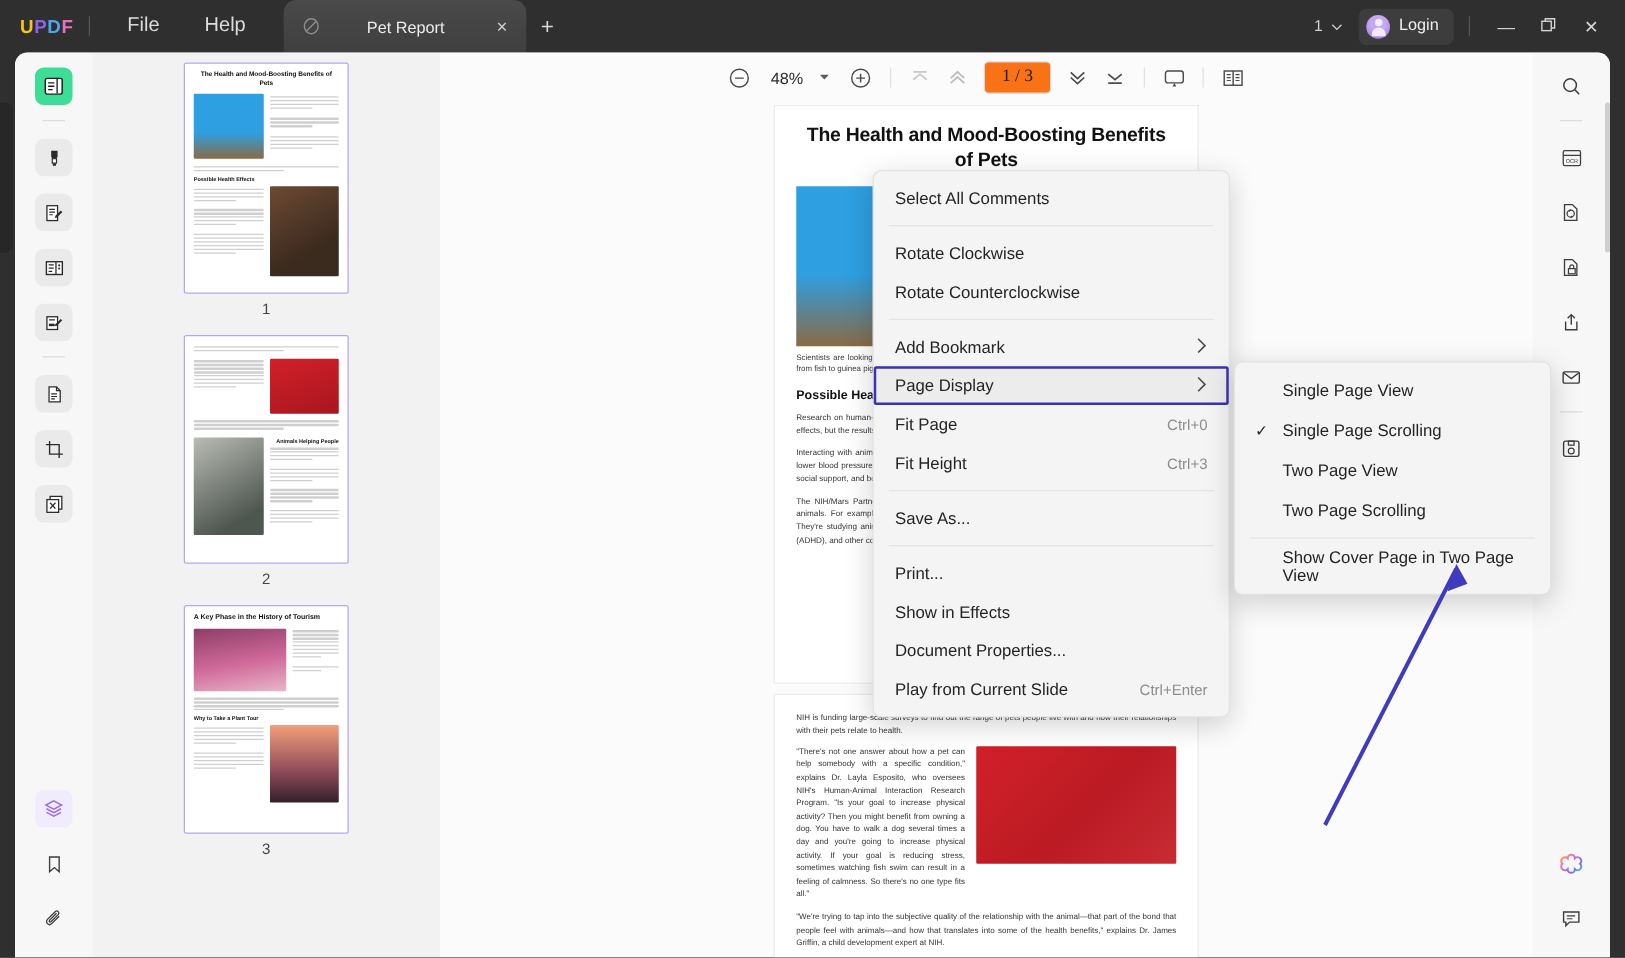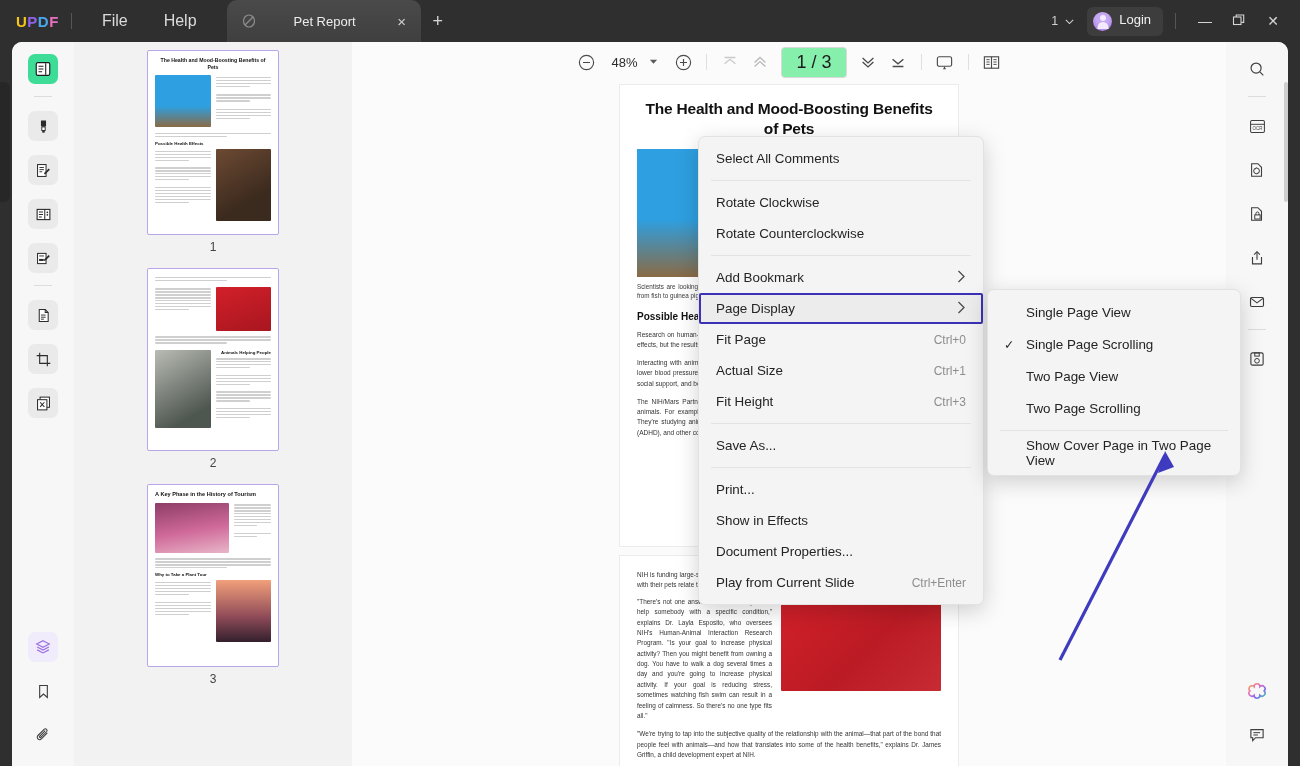--- a/index.html
+++ b/index.html
@@ -96,22 +96,22 @@
   .viewer { position: absolute; left: 340px; top: 0; right: 62px; height: 724px;
             background: #fbfbfb; }
   .vtoolbar { height: 36px; display:flex; align-items:center; justify-content:center;
               gap: 0px; padding-top: 4px; }
   .tb-ico { width: 30px; height: 26px; display:flex; align-items:center; justify-content:center;
             color:#4a4a4a; cursor:pointer; }
   .tb-ico.dim { color:#c9c9c9; }
   .zoomval { font-size: 13px; color:#2d2d2d; width: 46px; text-align:center; }
   .caret { font-size: 8px; color:#5a5a5a; margin: 0 10px 0 2px; cursor:pointer;}
   .vsep { width:1px; height:16px; background:#e0e0e0; margin:0 8px; }
-  .pagebox { border:1px solid #d9d9d9; border-radius:4px; font-size:18px; color:#1c1c1c;
-             padding: 4px 14px; background:#86efac; margin: 0 6px; }
+  .pagebox { border:1px solid #d9d9d9; border-radius:4px; font-size:14px; color:#1c1c1c;
+             padding: 4px 14px; background:#f97316; margin: 0 6px; font-family: Liberation Serif, serif; }
 
   .pagearea { position:absolute; left:0; top:36px; right:0; bottom:0; overflow:hidden;
               display:flex; flex-direction:column; align-items:center; }
   .docpage { width: 338px; background:#fff; box-shadow:0 0 0 1px #ececec; position:relative; }
   .docpage.one { height: 476px; margin-top: 7px; padding: 14px 17px; }
   .docpage.two { height: 210px; margin-top: 10px; padding: 14px 17px; }
   .doc-title { font-size: 15.5px; font-weight: bold; text-align:center; line-height:1.28;
                color:#111; letter-spacing:-.2px;}
   .doc-photo { width: 100%; height: 128px; margin-top: 10px;
                background: linear-gradient(180deg,#2e9fe0 0%, #2e9fe0 55%, #8a6a45 100%); }
@@ -667,24 +667,20 @@
         <svg width="9" height="13" viewBox="0 0 9 13">
             <path d="M1.5 1 L7 6.5 L1.5 12" fill="none" stroke="#4b4b4b" stroke-width="1.3"></path>
           </svg>
       </span>
     </div>
     <div class="mi">
       <span>Fit Page</span>
       <span class="acc">Ctrl+0</span>
     </div>
     <div class="mi">
-      <span>Actual Size</span>
-      <span class="acc">Ctrl+1</span>
-    </div>
-    <div class="mi">
       <span>Fit Height</span>
       <span class="acc">Ctrl+3</span>
     </div>
     <div class="mdiv"></div>
     <div class="mi">
       <span>Save As...</span>
     </div>
     <div class="mdiv"></div>
     <div class="mi">
       <span>Print...</span>

